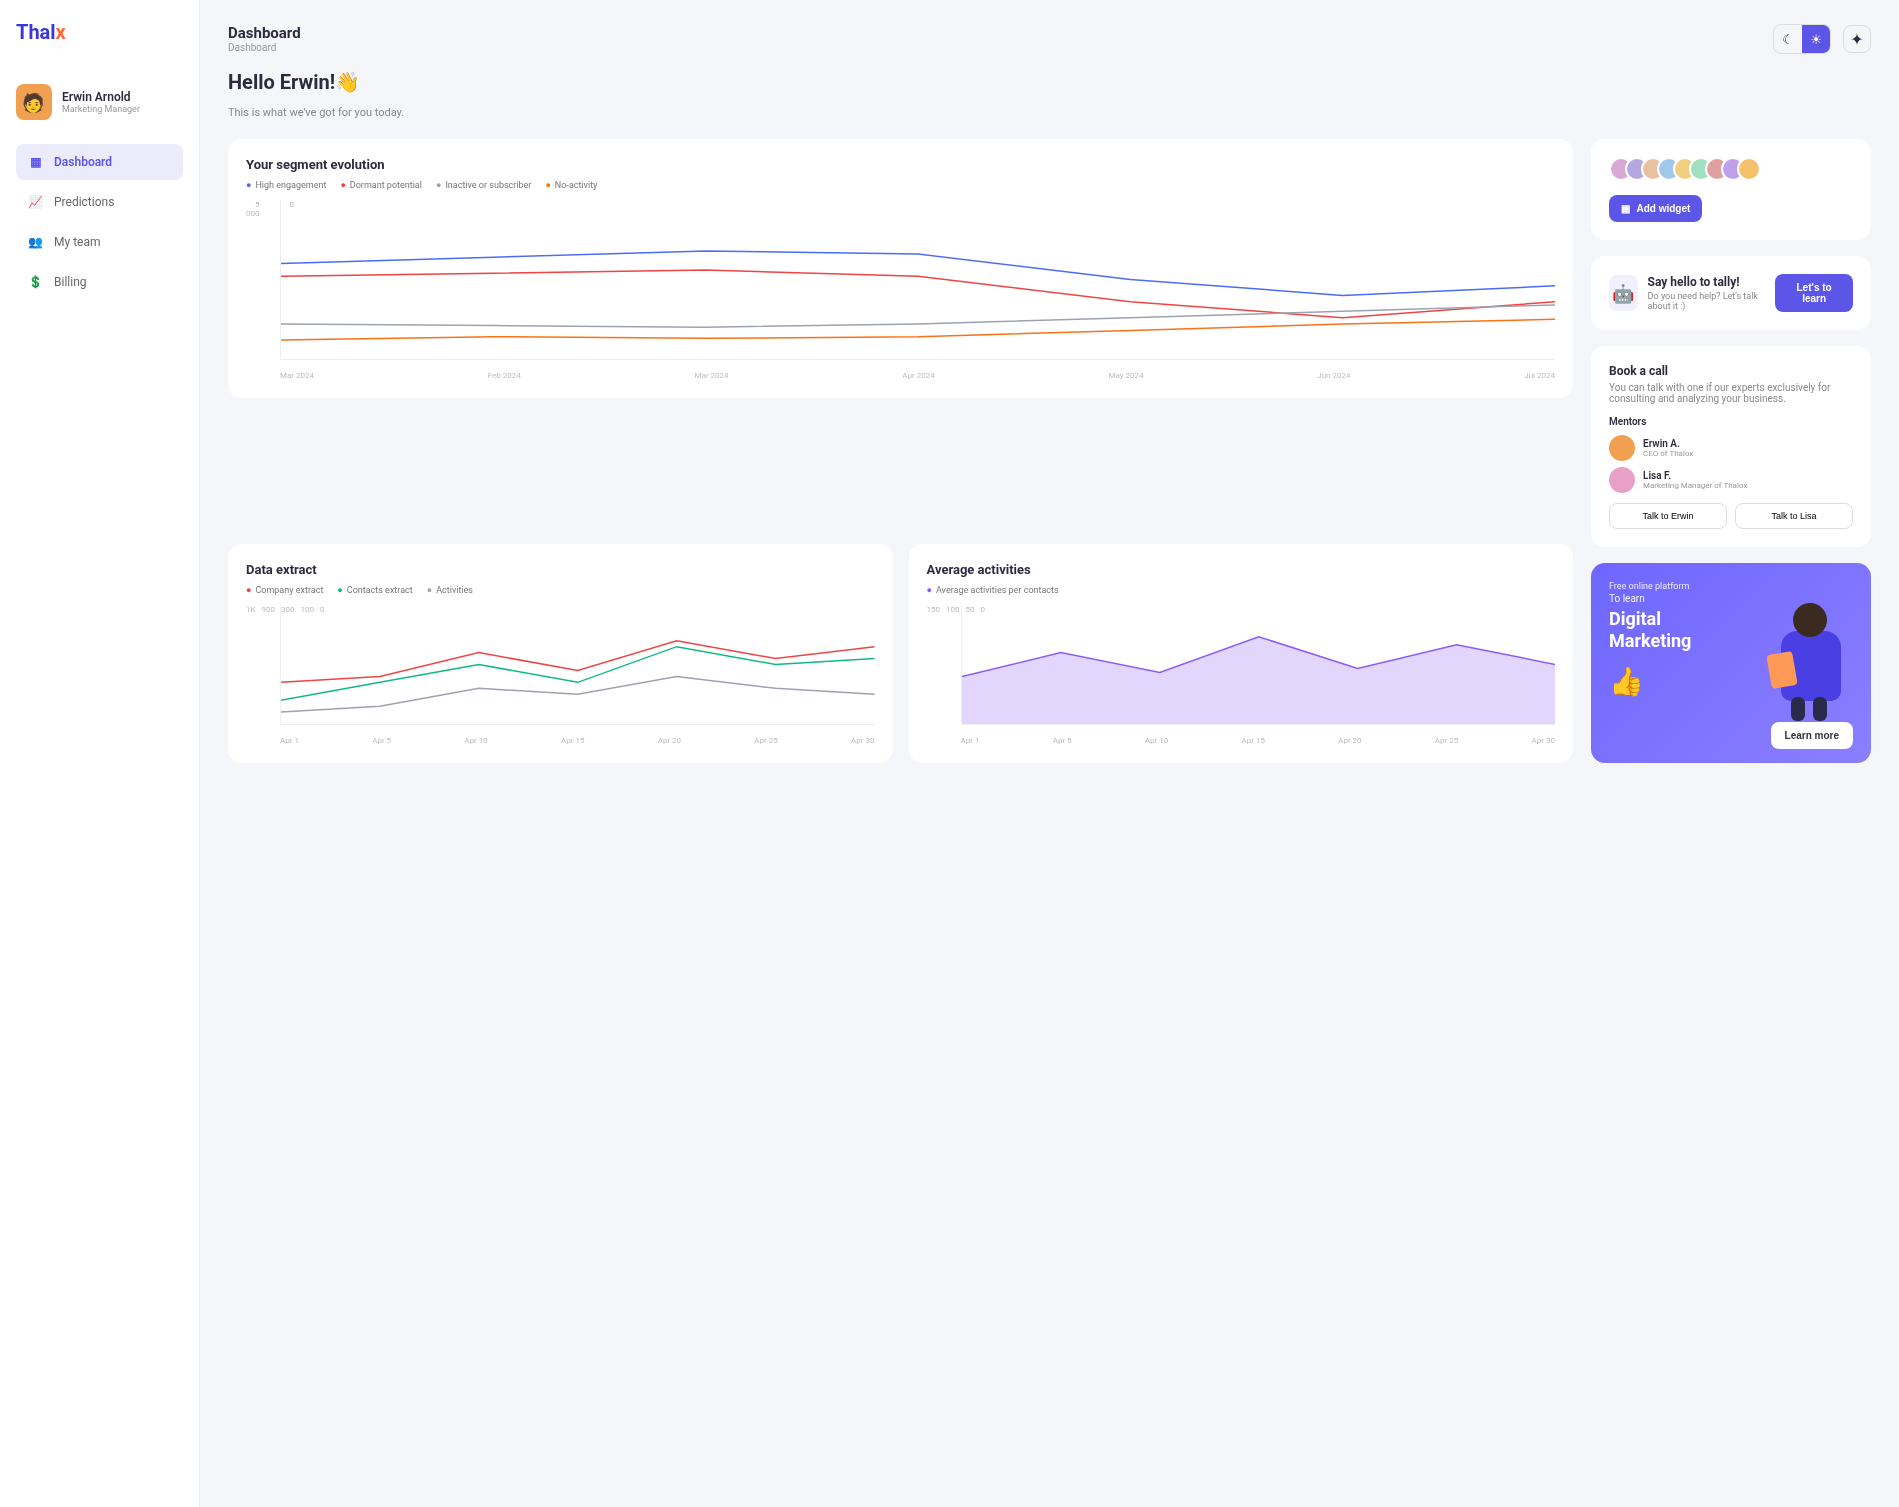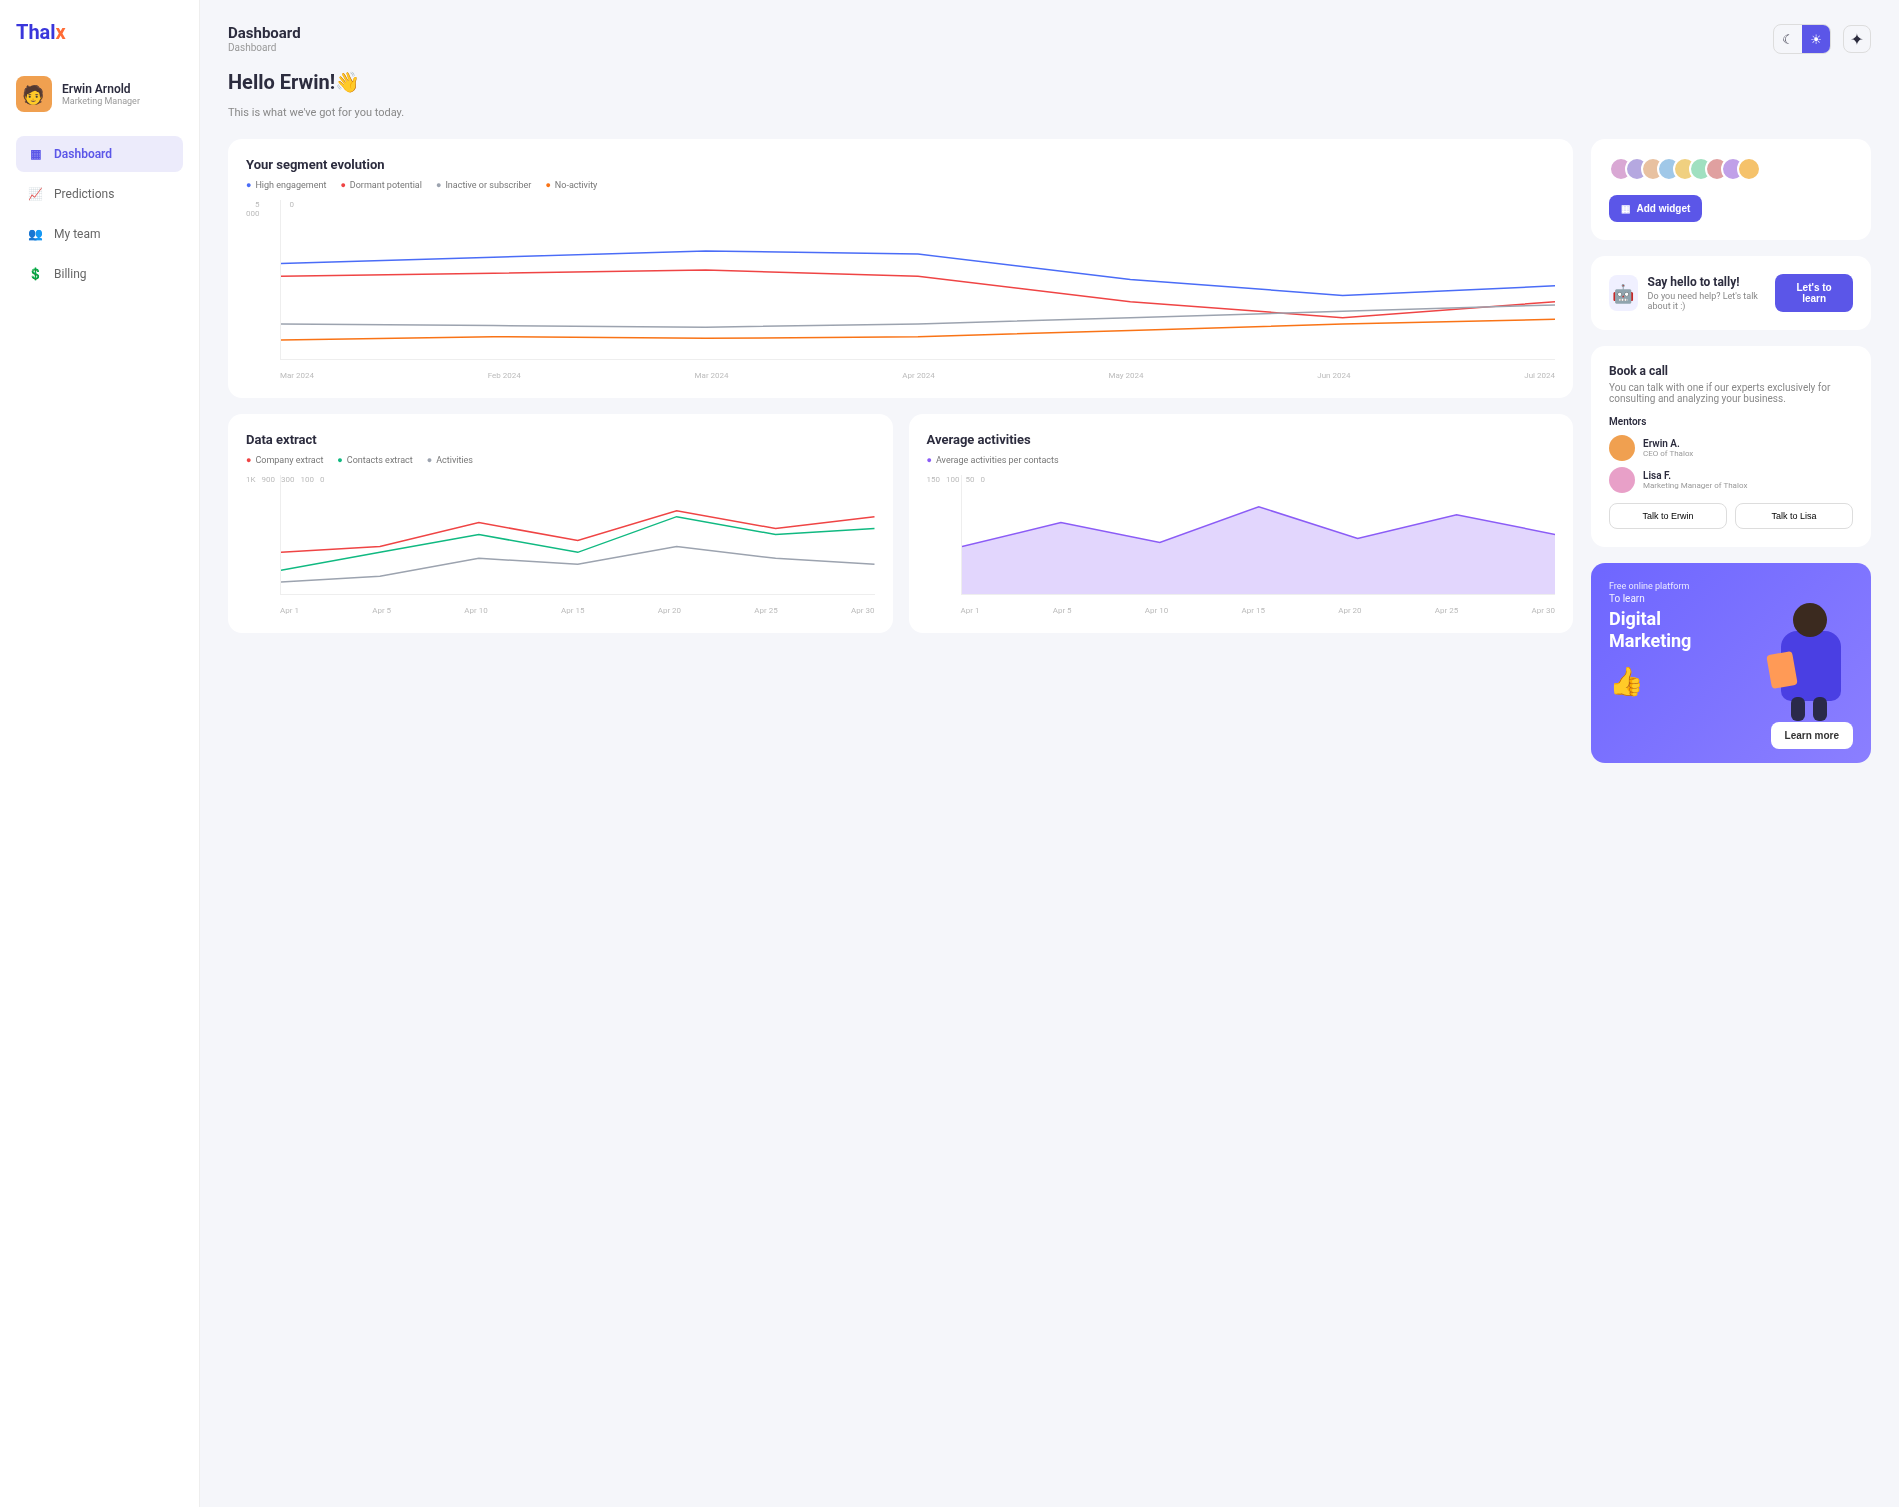--- a/index.html
+++ b/index.html
@@ -3,42 +3,42 @@
 <meta charset="utf-8">
 <style>
 * { box-sizing: border-box; margin: 0; padding: 0; }
 body { 
   font-family: -apple-system, BlinkMacSystemFont, 'Segoe UI', Roboto, sans-serif;
   background: #f5f6fa;
   color: #2c2c3e;
 }
 .app { display: flex; min-height: 100vh; }
 .sidebar { width: 200px; background: #fff; padding: 20px 16px; border-right: 1px solid #eee; }
-.logo { font-size: 20px; font-weight: 700; color: #3a36db; margin-bottom: 32px; }
+.logo { font-size: 20px; font-weight: 700; color: #3a36db; margin-bottom: 40px; }
 .logo .x { color: #ff6b35; }
 .user-block { display: flex; align-items: center; gap: 10px; margin-bottom: 24px; }
 .avatar { width: 36px; height: 36px; border-radius: 8px; background: #f0a050; display: flex; align-items: center; justify-content: center; font-size: 18px; }
 .user-name { font-size: 12px; font-weight: 600; }
 .user-role { font-size: 9px; color: #999; }
 .nav-item { display: flex; align-items: center; gap: 10px; padding: 10px 12px; border-radius: 8px; font-size: 12px; color: #666; cursor: pointer; margin-bottom: 4px; }
 .nav-item.active { background: #ecebfb; color: #5b56e8; font-weight: 600; }
 .nav-icon { width: 16px; height: 16px; display: inline-flex; align-items: center; justify-content: center; }
 .main { flex: 1; padding: 24px 28px; }
 .topbar { display: flex; justify-content: space-between; align-items: flex-start; margin-bottom: 16px; }
 .breadcrumb-title { font-size: 15px; font-weight: 700; }
 .breadcrumb-sub { font-size: 10px; color: #999; }
 .top-actions { display: flex; align-items: center; gap: 12px; }
 .theme-toggle { display: flex; border: 1px solid #ddd; border-radius: 8px; overflow: hidden; }
 .theme-btn { width: 28px; height: 28px; display: flex; align-items: center; justify-content: center; cursor: pointer; font-size: 13px; }
 .theme-btn.active { background: #5b56e8; color: #fff; }
 .sparkle { width: 28px; height: 28px; border: 1px solid #ddd; border-radius: 8px; display: flex; align-items: center; justify-content: center; cursor: pointer; }
 .greeting { font-size: 20px; font-weight: 700; margin-bottom: 12px; }
 .greeting-sub { font-size: 11px; color: #888; margin-bottom: 20px; }
 .content-row { display: flex; gap: 18px; }
-.left-col { flex: 1; display: flex; flex-direction: column; gap: 16px; }
+.left-col { flex: 1; display: flex; flex-direction: column; gap: 16px; justify-content: space-between; }
 .right-col { width: 280px; display: flex; flex-direction: column; gap: 16px; }
 .card { background: #fff; border-radius: 14px; padding: 18px; }
 .card-title { font-size: 13px; font-weight: 700; margin-bottom: 8px; }
 .legend { display: flex; gap: 14px; flex-wrap: wrap; font-size: 9px; color: #777; margin-bottom: 10px; }
 .legend-item::before { content: "●"; margin-right: 4px; }
 .legend-item.blue::before { color: #4a6cf7; }
 .legend-item.red::before { color: #ef4444; }
 .legend-item.gray::before { color: #9ca3af; }
 .legend-item.orange::before { color: #f97316; }
 .legend-item.green::before { color: #10b981; }

